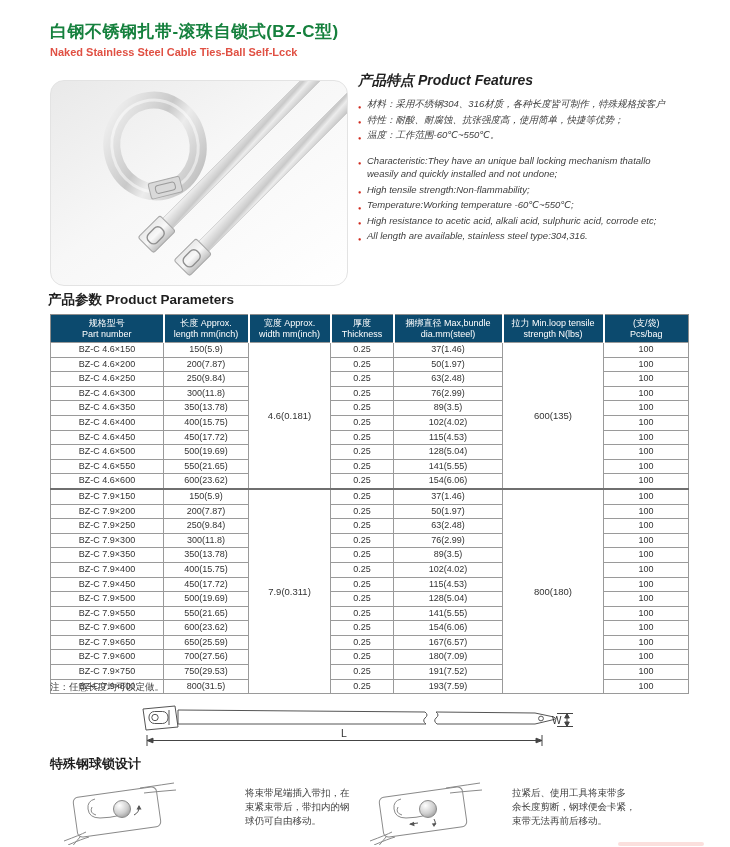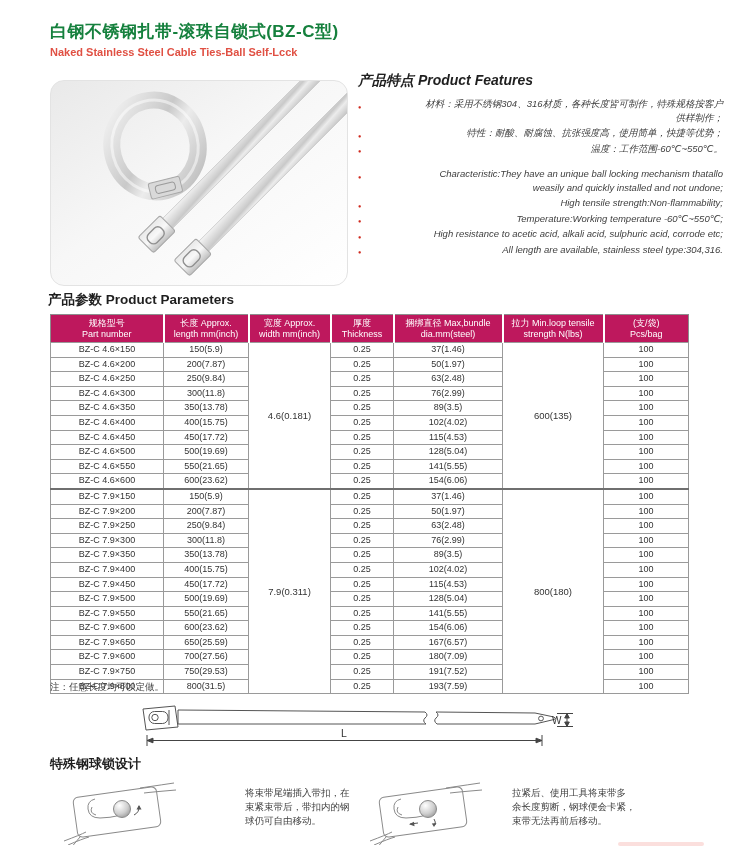--- a/index.html
+++ b/index.html
@@ -14,34 +14,34 @@
   
   .photo{
     position:absolute;left:50px;top:80px;width:296px;height:204px;
     border:1px solid #e3e3e3;border-radius:14px;overflow:hidden;
     background:linear-gradient(145deg,#e9e9e9 0%,#f7f7f7 45%,#ffffff 100%);
   }
   .photo svg{display:block;width:296px;height:204px;}
   
   .features{position:absolute;left:358px;top:72px;width:365px;font-style:italic;}
   .features h2{margin:0 0 7px 0;font-size:14px;font-weight:bold;color:#1f1f1f;}
-  .features ul{list-style:none;margin:0;padding:0;text-align:right;}
+  .features ul{list-style:none;margin:0;padding:0;}
   .features li{position:relative;padding-left:9px;font-size:9.5px;line-height:13.5px;color:#404040;margin-bottom:2px;}
   .features li::before{content:"●";position:absolute;left:0;top:3.5px;font-size:5.5px;color:#cf281c;}
   .features .fline{display:block;}
   .features .cont-indent{padding-left:29px;}
   .features ul.en{margin-top:12px;}
   
   .params-title{position:absolute;left:48px;top:291px;font-size:13.5px;font-weight:bold;color:#1f1f1f;}
   table.params{
     position:absolute;left:50px;top:314px;width:638px;
     border-collapse:collapse;table-layout:fixed;border:1px solid #8d8d8d;
   }
   table.params th{
-    background:#be185d;color:#ffffff;font-weight:normal;font-size:9px;line-height:10.5px;
+    background:#0c4a6e;color:#ffffff;font-weight:normal;font-size:9px;line-height:10.5px;
     padding:3px 0;text-align:center;border-right:2px solid #ffffff;
   }
   table.params th:last-child{border-right:none;}
   table.params th span{display:block;}
   table.params td{
     font-size:9px;color:#333333;text-align:center;height:13.6px;line-height:13.6px;
     padding:0;border:1px solid #9a9a9a;background:#ffffff;white-space:nowrap;
   }
   table.params tr.group-sep td{border-top:2px solid #6f6f6f;}
   table.params td.merged{font-size:9.5px;}
@@ -102,21 +102,20 @@
       <rect x="-25" y="-6" width="18" height="12" rx="5" fill="none" stroke="#909090" stroke-width="1.4"></rect>
     </g>
   </svg>
 </div>
 
 <div class="features">
   <h2>产品特点 Product Features</h2>
   <ul class="cn">
       <li>
         <span class="fline">材料：采用不绣钢304、316材质，各种长度皆可制作，特殊规格按客户</span>
-        <span class="fline cont-indent">供样制作；</span>
       </li>
       <li>
         <span class="fline">特性：耐酸、耐腐蚀、抗张强度高，使用简单，快捷等优势；</span>
       </li>
       <li>
         <span class="fline">温度：工作范围-60℃~550℃。</span>
       </li>
     </ul>
   <ul class="en">
       <li>

